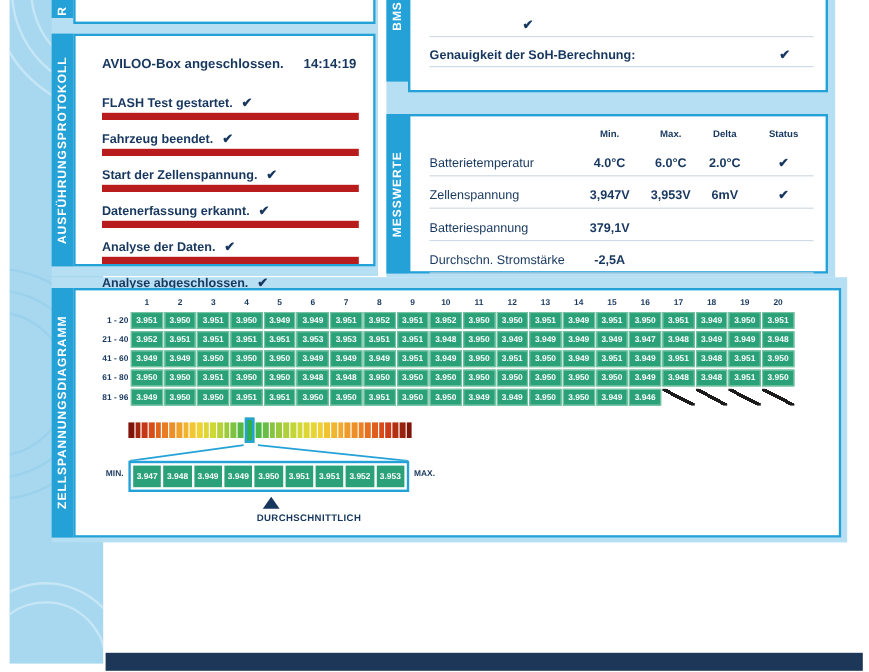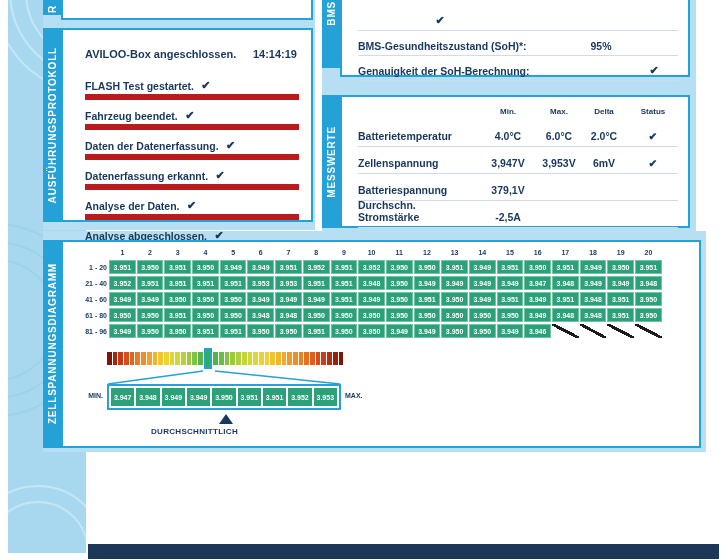--- a/index.html
+++ b/index.html
@@ -42,21 +42,21 @@
   .bms-row{display:flex;align-items:flex-end;border-bottom:1px solid #cfdbe7;padding:4px 0 3px;height:17px;}
   .bms-label{flex:1;font-size:10.5px;font-weight:bold;}
   .bms-value{width:58px;text-align:center;font-size:10.5px;font-weight:bold;}
   .bms-check{width:48px;text-align:center;}
 
   
   .mess-head{display:flex;align-items:baseline;padding-bottom:4px;}
   .mh-label{flex:1;}
   .mc{font-size:8px;font-weight:bold;text-align:center;}
   .mess-row{display:flex;align-items:flex-end;border-bottom:1px solid #cfdbe7;padding:6px 0 4px;height:16px;}
-  .ml{flex:1;font-size:10.5px;font-weight:bold;}
+  .ml{flex:1;font-size:10.5px;font-weight:normal;}
   .c-min{width:60px;} .c-max{width:42px;} .c-delta{width:48px;} .c-status{width:50px;}
   .mv{font-size:10.5px;font-weight:bold;text-align:center;}
 
   
   .zell-inner{position:absolute;inset:0;}
   .grid-wrap{position:absolute;left:18px;top:6px;}
   .g-row{display:flex;gap:1px;margin-bottom:2px;align-items:center;}
   .g-lab{width:26px;margin-right:1px;font-size:7px;font-weight:bold;text-align:right;color:#17375e;flex:none;}
   .g-head{width:26.7px;flex:none;text-align:center;font-size:7px;font-weight:bold;height:10px;line-height:10px;}
   .g-cell{width:26.7px;height:14px;flex:none;box-sizing:border-box;background:#2aa179;border:1px solid #74c4a4;color:#fff;font-size:7px;font-weight:bold;display:flex;align-items:center;justify-content:center;}
@@ -66,21 +66,21 @@
   .bar{position:absolute;left:44px;top:110px;width:236px;height:13px;display:flex;gap:1px;align-items:center;}
   .seg{flex:1;height:13px;}
   .seg.peak{height:21px;border:2px solid #24a2d8;box-sizing:border-box;}
   .funnel{position:absolute;left:0;top:0;pointer-events:none;}
 
   .strip{position:absolute;left:44px;top:142px;width:234px;height:26px;border:2px solid #24a2d8;box-sizing:border-box;background:#fff;display:flex;gap:2px;padding:2px;}
   .strip-cell{flex:1;background:#2aa179;color:#fff;font-size:7px;font-weight:bold;display:flex;align-items:center;justify-content:center;}
   .strip-min{position:absolute;left:2px;top:150px;width:38px;text-align:right;font-size:7px;font-weight:bold;}
   .strip-max{position:absolute;left:282px;top:150px;font-size:7px;font-weight:bold;}
   .avg-tri{position:absolute;left:156px;top:172px;width:0;height:0;border-left:7px solid transparent;border-right:7px solid transparent;border-bottom:10px solid #17375e;}
-  .avg-label{position:absolute;left:88px;top:185px;width:150px;text-align:left;font-size:8px;font-weight:bold;letter-spacing:.3px;}
+  .avg-label{position:absolute;left:88px;top:185px;width:150px;text-align:right;font-size:8px;font-weight:bold;letter-spacing:.3px;}
 
   .footer-bar{position:absolute;left:88px;top:544px;width:631px;height:15px;background:#1d3759;}
 </style>
 </head>
 <body>
 
 <div class="page">
   <div class="band">
     <svg width="78" height="553">
       <g fill="none" stroke="#cdeaf8" stroke-width="2" opacity="0.8">
@@ -117,21 +117,21 @@
     <div id="prot-items">
         <div class="prot-row">
           <span class="pr-label">FLASH Test gestartet.</span>
           <span class="pr-check">✔</span>
         </div>
         <div class="prot-row">
           <span class="pr-label">Fahrzeug beendet.</span>
           <span class="pr-check">✔</span>
         </div>
         <div class="prot-row">
-          <span class="pr-label">Daten der Datenerfassung.</span>
+          <span class="pr-label">Start der Zellenspannung.</span>
           <span class="pr-check">✔</span>
         </div>
         <div class="prot-row">
           <span class="pr-label">Datenerfassung erkannt.</span>
           <span class="pr-check">✔</span>
         </div>
         <div class="prot-row">
           <span class="pr-label">Analyse der Daten.</span>
           <span class="pr-check">✔</span>
         </div>
@@ -143,25 +143,20 @@
   </div>
 
   <div class="tab tab-bms">
       <span>BMS</span>
     </div>
   <div class="box box-bms">
     <div id="bms-rows">
         <div class="bms-row">
           <span class="bms-value"></span>
           <span class="bms-check">✔</span>
-        </div>
-        <div class="bms-row">
-          <span class="bms-label">BMS-Gesundheitszustand (SoH)*:</span>
-          <span class="bms-value">95%</span>
-          <span class="bms-check"></span>
         </div>
         <div class="bms-row">
           <span class="bms-label">Genauigkeit der SoH-Berechnung:</span>
           <span class="bms-value"></span>
           <span class="bms-check">✔</span>
         </div>
       </div>
   </div>
 
   <div class="tab tab-mess">

